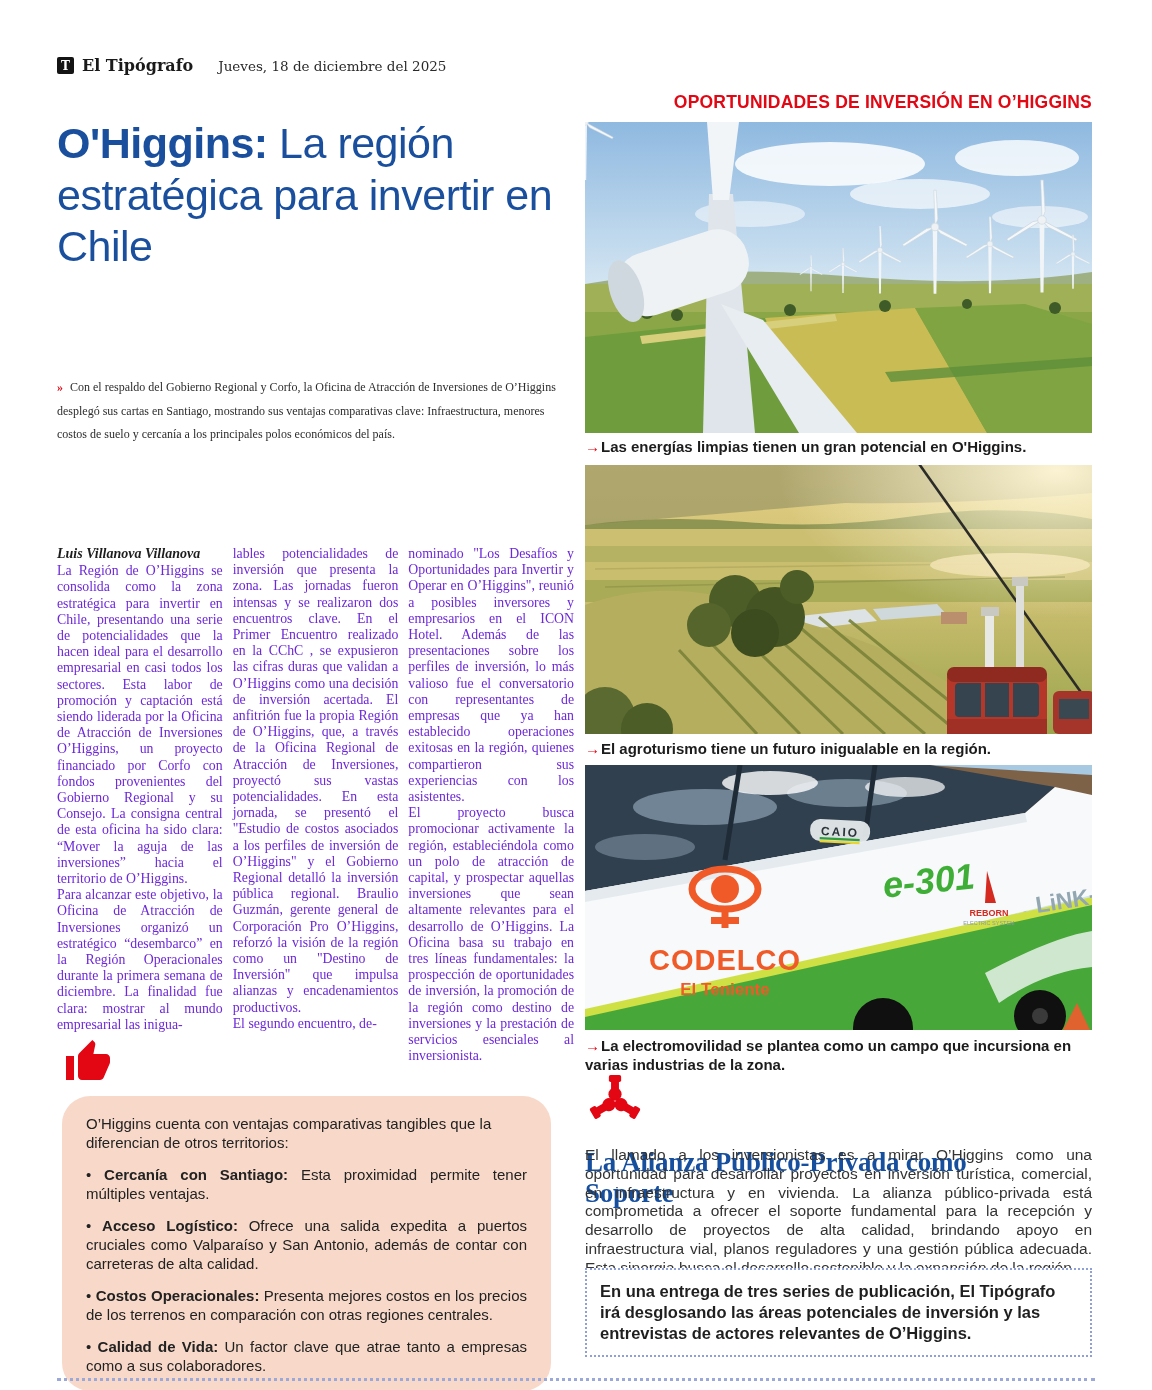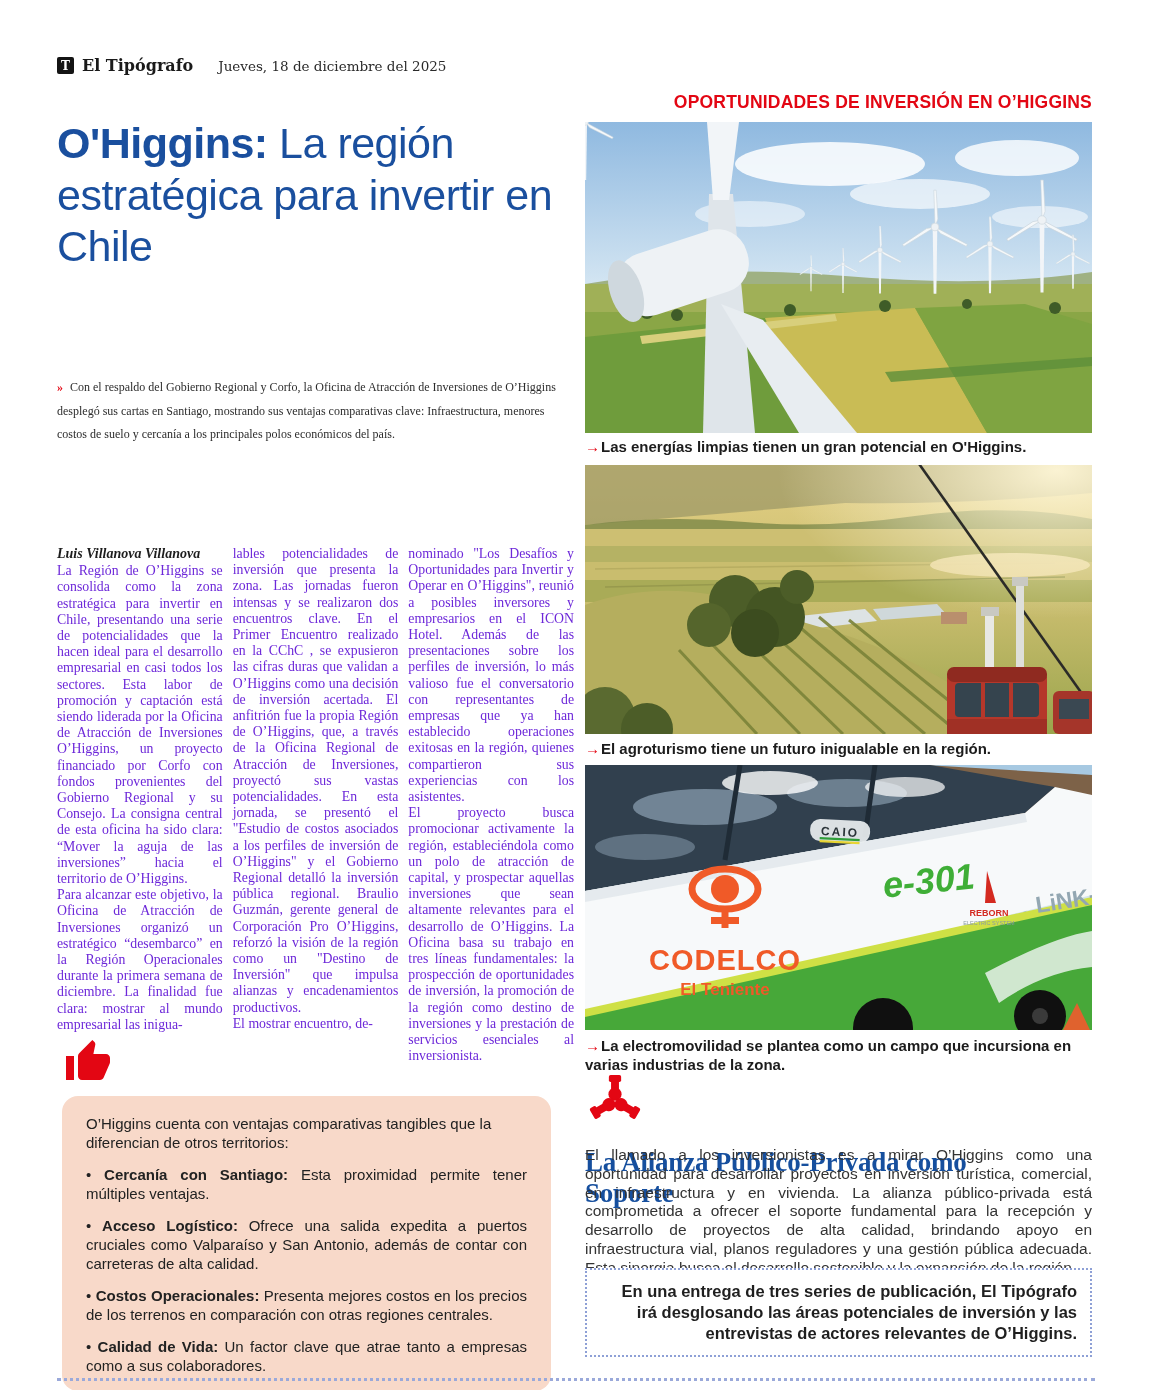--- a/index.html
+++ b/index.html
@@ -38,33 +38,33 @@
            font:bold 15px/19px "Liberation Sans",sans-serif;color:#1c1c1c;}
   .c1{top:437px;} .c2{top:739px;} .c3{top:1036px;}
   .caption .arrow{color:#e30613;margin-right:1px;}
   
   .sec-title{font-family:"Liberation Serif",serif;font-weight:bold;color:#164f9e;margin:0;}
   .ventajas-title-row{position:absolute;left:62px;top:1038px;display:flex;align-items:center;gap:15px;}
   .ventajas-title-row h2{font-size:28px;letter-spacing:-.3px;}
   .icon svg{display:block;}
   
   .pink-box{position:absolute;left:62px;top:1096px;width:489px;box-sizing:border-box;
-            background:#f8d9c9;border-radius:16px;padding:18px 24px 16px;color:#222;}
+            background:#f8d9c9;border-radius:28px;padding:18px 24px 16px;color:#222;}
   .pink-box p{margin:0 0 13px;font-size:15px;line-height:19px;text-align:justify;
               font-family:"Liberation Sans",sans-serif;}
   .pink-box p.intro{text-align:left;}
   .pink-box p:last-child{margin-bottom:0;}
   
   .alianza-title-row{position:absolute;left:585px;top:1074px;display:flex;gap:17px;align-items:flex-start;flex-direction:column;}
   .alianza-title-row h2{font-size:27px;line-height:1.13;width:390px;letter-spacing:-.2px;}
   .al-body{position:absolute;left:585px;top:1146px;width:507px;margin:0;
            font:15.5px/18.8px "Liberation Sans",sans-serif;text-align:justify;color:#333;}
   .note-box{position:absolute;left:585px;top:1268px;width:507px;box-sizing:border-box;
             border:2px dotted #8ea0d6;background:#fff;padding:11px 13px;}
-  .note-box p{margin:0;font:bold 16.5px/21px "Liberation Sans",sans-serif;color:#1f1f1f;text-align:right;}
+  .note-box p{margin:0;font:bold 16.5px/21px "Liberation Sans",sans-serif;color:#1f1f1f;}
   .bottom-dotted{position:absolute;left:57px;top:1378px;width:1038px;height:0;
                  border-top:3px dotted #9aa9da;}
 </style>
 </head>
 <body>
 
 <div class="page">
 
   <header class="masthead">
     <span class="logo">
@@ -81,21 +81,21 @@
   <p class="standfirst"><span class="mark">»</span><span>Con el respaldo del Gobierno Regional y Corfo, la Oficina de Atracción de Inversiones de O’Higgins desplegó sus cartas en Santiago, mostrando sus ventajas comparativas clave: Infraestructura, menores costos de suelo y cercanía a los principales polos económicos del país.</span></p>
 
   <div class="columns">
     <div class="col">
       <p class="byline">Luis Villanova Villanova</p>
       <p>La Región de O’Higgins se consolida como la zona estratégica para invertir en Chile, presentando una serie de potencialidades que la hacen ideal para el desarrollo empresarial en casi todos los sectores. Esta labor de promoción y captación está siendo liderada por la Oficina de Atracción de Inversiones O’Higgins, un proyecto financiado por Corfo con fondos provenientes del Gobierno Regional y su Consejo. La consigna central de esta oficina ha sido clara: “Mover la aguja de las inversiones” hacia el territorio de O’Higgins.</p>
       <p>Para alcanzar este objetivo, la Oficina de Atracción de Inversiones organizó un estratégico “desembarco” en la Región Operacionales durante la primera semana de diciembre. La finalidad fue clara: mostrar al mundo empresarial las inigua-</p>
     </div>
     <div class="col">
       <p>lables potencialidades de inversión que presenta la zona. Las jornadas fueron intensas y se realizaron dos encuentros clave. En el Primer Encuentro realizado en la CChC , se expusieron las cifras duras que validan a O’Higgins como una decisión de inversión acertada. El anfitrión fue la propia Región de O’Higgins, que, a través de la Oficina Regional de Atracción de Inversiones, proyectó sus vastas potencialidades. En esta jornada, se presentó el "Estudio de costos asociados a los perfiles de inversión de O’Higgins" y el Gobierno Regional detalló la inversión pública regional. Braulio Guzmán, gerente general de Corporación Pro O’Higgins, reforzó la visión de la región como un "Destino de Inversión" que impulsa alianzas y encadenamientos productivos.</p>
-      <p>El mostrar encuentro, de-</p>
+      <p>El segundo encuentro, de-</p>
     </div>
     <div class="col">
       <p>nominado "Los Desafíos y Oportunidades para Invertir y Operar en O’Higgins", reunió a posibles inversores y empresarios en el ICON Hotel. Además de las presentaciones sobre los perfiles de inversión, lo más valioso fue el conversatorio con representantes de empresas que ya han establecido operaciones exitosas en la región, quienes compartieron sus experiencias con los asistentes.</p>
       <p>El proyecto busca promocionar activamente la región, estableciéndola como un polo de atracción de capital, y prospectar aquellas inversiones que sean altamente relevantes para el desarrollo de O’Higgins. La Oficina basa su trabajo en tres líneas fundamentales: la prospección de oportunidades de inversión, la promoción de la región como destino de inversiones y la prestación de servicios esenciales al inversionista.</p>
     </div>
   </div>
 
   <figure class="photo p1">
     <svg width="507" height="311" viewBox="0 0 507 311">
       <defs>

